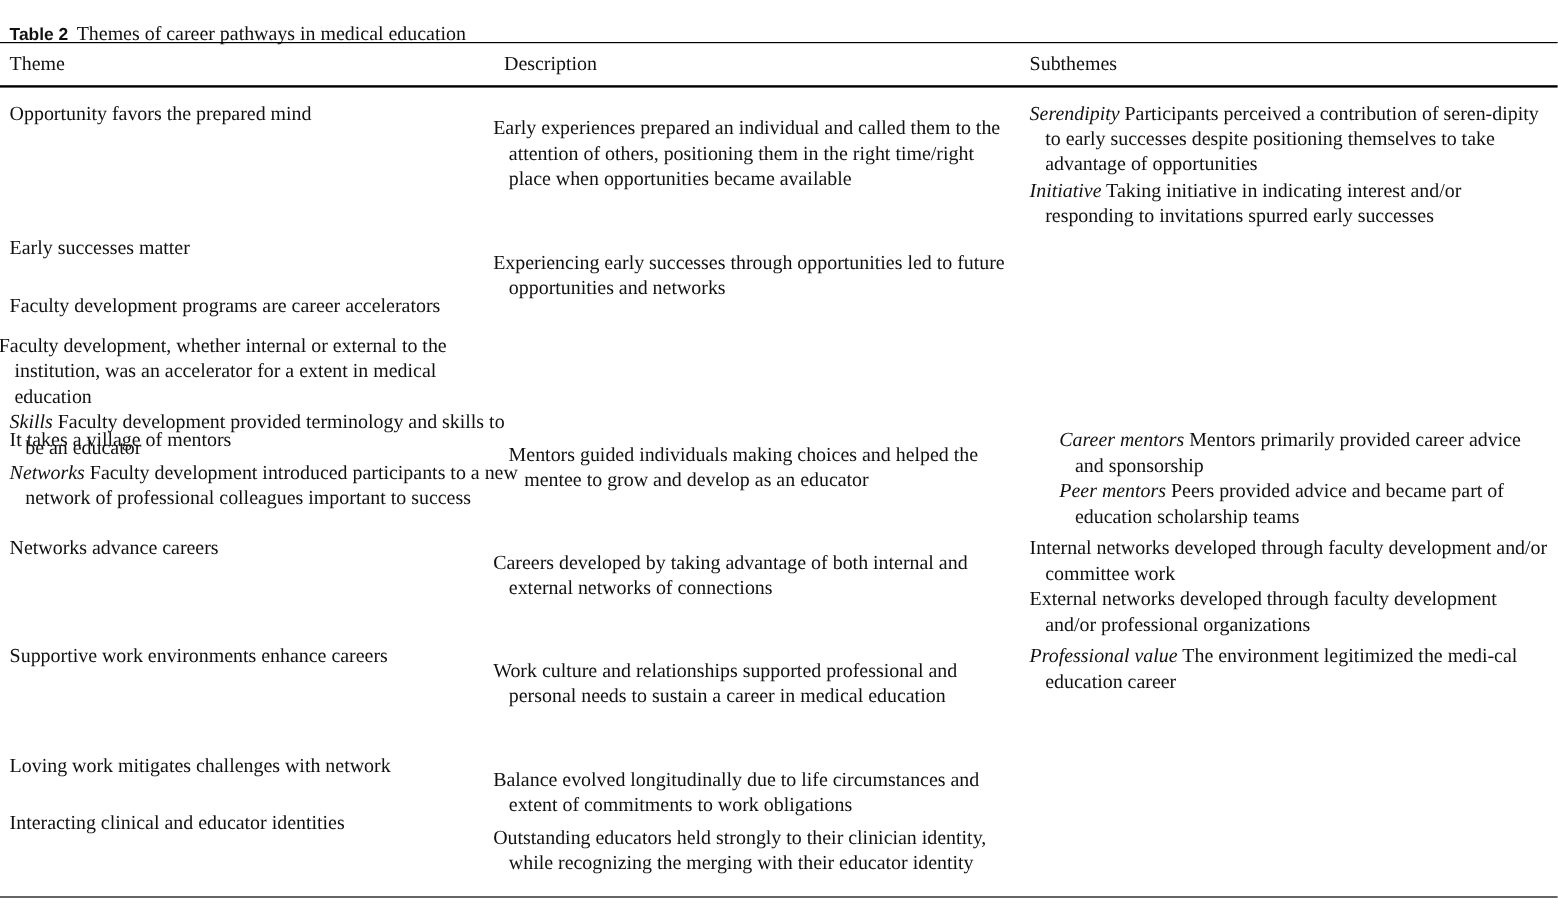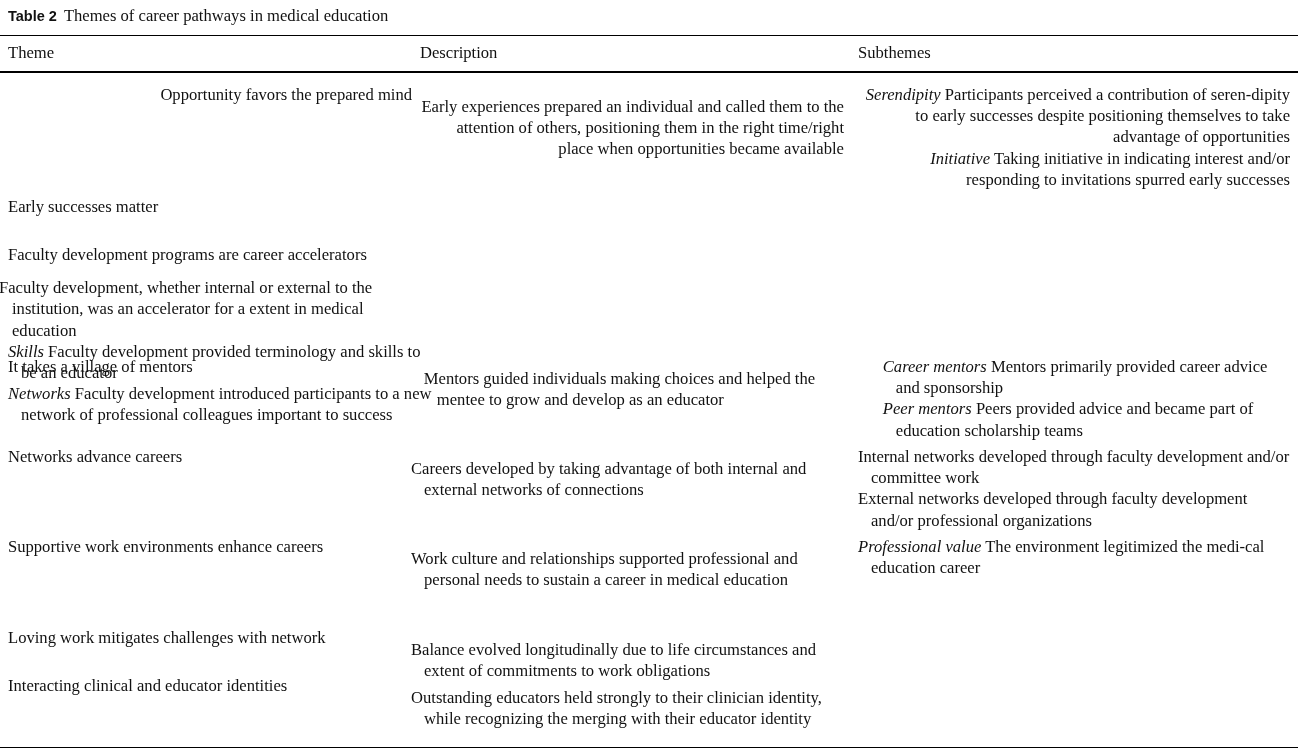--- a/index.html
+++ b/index.html
@@ -12,21 +12,21 @@
       height: 756px;
       position: relative;
       overflow: hidden;
       color: #111111;
       font-family: "Liberation Serif", "DejaVu Serif", serif;
       font-size: 16.6px;
     }
     .caption {
       position: absolute;
       left: 8px;
-      top: 5px;
+      top: 17px;
       font-size: 16.6px;
       line-height: 21px;
       white-space: nowrap;
     }
     .caption .label {
       font-family: "Liberation Sans", "DejaVu Sans", sans-serif;
       font-weight: bold;
       font-size: 14.5px;
       margin-right: 7px;
     }
@@ -96,31 +96,32 @@
 <div class="header-row">
   <span class="c1">Theme</span>
   <span class="c2">Description</span>
   <span class="c3">Subthemes</span>
 </div>
 
 <div class="rule head"></div>
 
 <div class="tbody">
 
-  <div class="trow" style="height:112px;text-align:right;">
+  <div class="trow" style="height:112px;">
     <div class="cell theme">Opportunity favors the prepared mind</div>
     <div class="cell desc hang">Early experiences prepared an individual and called them to the attention of others, positioning them in the right time/right place when opportunities became available</div>
     <div class="cell subs">
       <p class="sub-item hang"><span class="term">Serendipity</span> <span>Participants perceived a contribution of seren-dipity to early successes despite positioning themselves to take advantage of opportunities</span></p>
       <p class="sub-item hang"><span class="term">Initiative</span> <span>Taking initiative in indicating interest and/or responding to invitations spurred early successes</span></p>
     </div>
   </div>
 
   <div class="trow" style="height:48px;">
     <div class="cell theme">Early successes matter</div>
+    <div class="cell desc hang">Experiencing early successes through opportunities led to future opportunities and networks</div>
     <div class="cell subs"></div>
   </div>
 
   <div class="trow" style="height:112px;flex-direction:column;">
     <div class="cell theme">Faculty development programs are career accelerators</div>
     <div class="cell desc hang">Faculty development, whether internal or external to the institution, was an accelerator for a extent in medical education</div>
     <div class="cell subs">
       <p class="sub-item hang"><span class="term">Skills</span> <span>Faculty development provided terminology and skills to be an educator</span></p>
       <p class="sub-item hang"><span class="term">Networks</span> <span>Faculty development introduced participants to a new network of professional colleagues important to success</span></p>
     </div>

